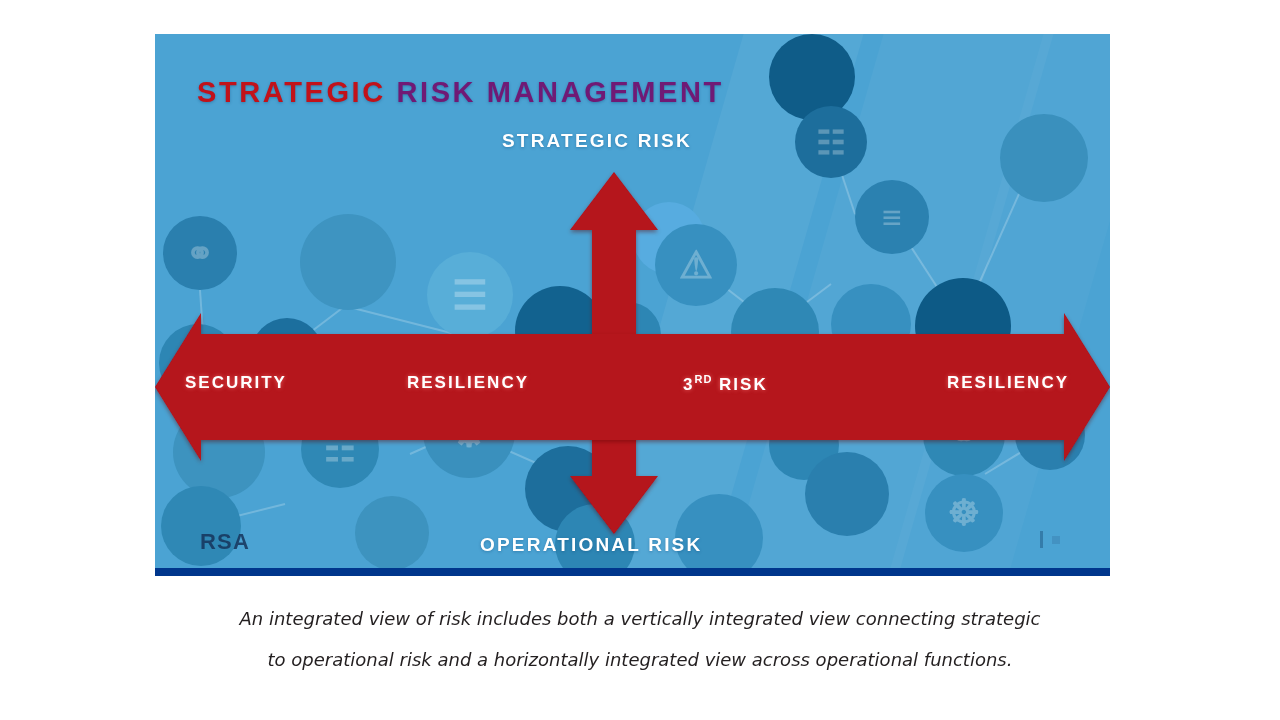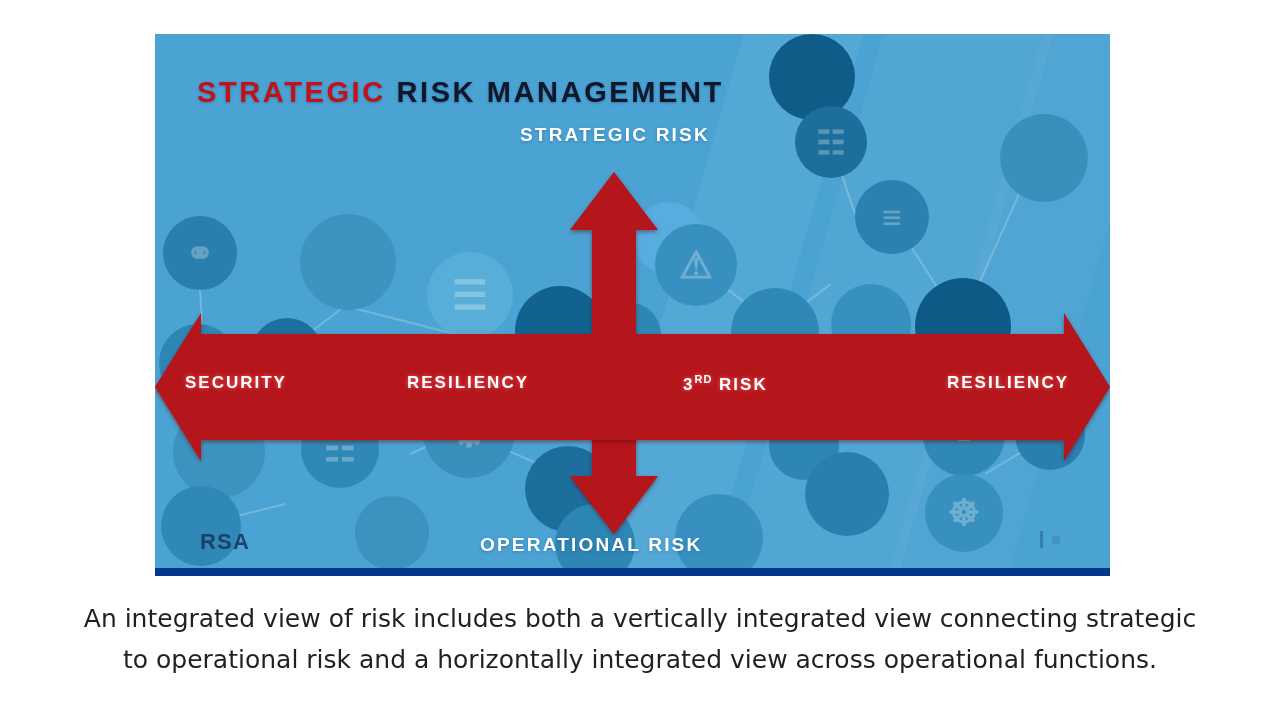--- a/index.html
+++ b/index.html
@@ -114,29 +114,28 @@
     position: absolute;
     left: 42px;
     top: 42px;
     font-size: 29px;
     font-weight: bold;
     letter-spacing: 2.6px;
     white-space: nowrap;
     text-shadow: 0 1px 3px rgba(0,60,110,0.35);
   }
   #title-integrated { color: #c1121a; }
-  #title-rest { color: #0f172a; }
+  #title-rest { color: #701a75; }
 
   #label-strategic {
     left: 347px;
-    top: 90px;
+    top: 96px;
     font-size: 19px;
     color: #ffffff;
     text-shadow: 0 1px 3px rgba(0,60,110,0.35);
-    margin-left: 18px;
   }
   #label-operational {
     left: 325px;
     top: 500px;
     font-size: 19px;
     color: #ffffff;
     text-shadow: 0 1px 3px rgba(0,60,110,0.35);
   }
   .arrow-text {
     position: absolute;
@@ -186,21 +185,22 @@
   }
 
   
   #caption {
     position: absolute;
     left: 0;
     top: 598px;
     width: 1280px;
     text-align: center;
     font-family: "DejaVu Sans", sans-serif;
-    font-size: 25px;
+    font-style: italic;
+    font-size: 18px;
     line-height: 41px;
     color: #231f20;
   }
   #caption .cap-line { display: block; }
 </style>
 </head>
 <body>
 
 <div id="page">
 

